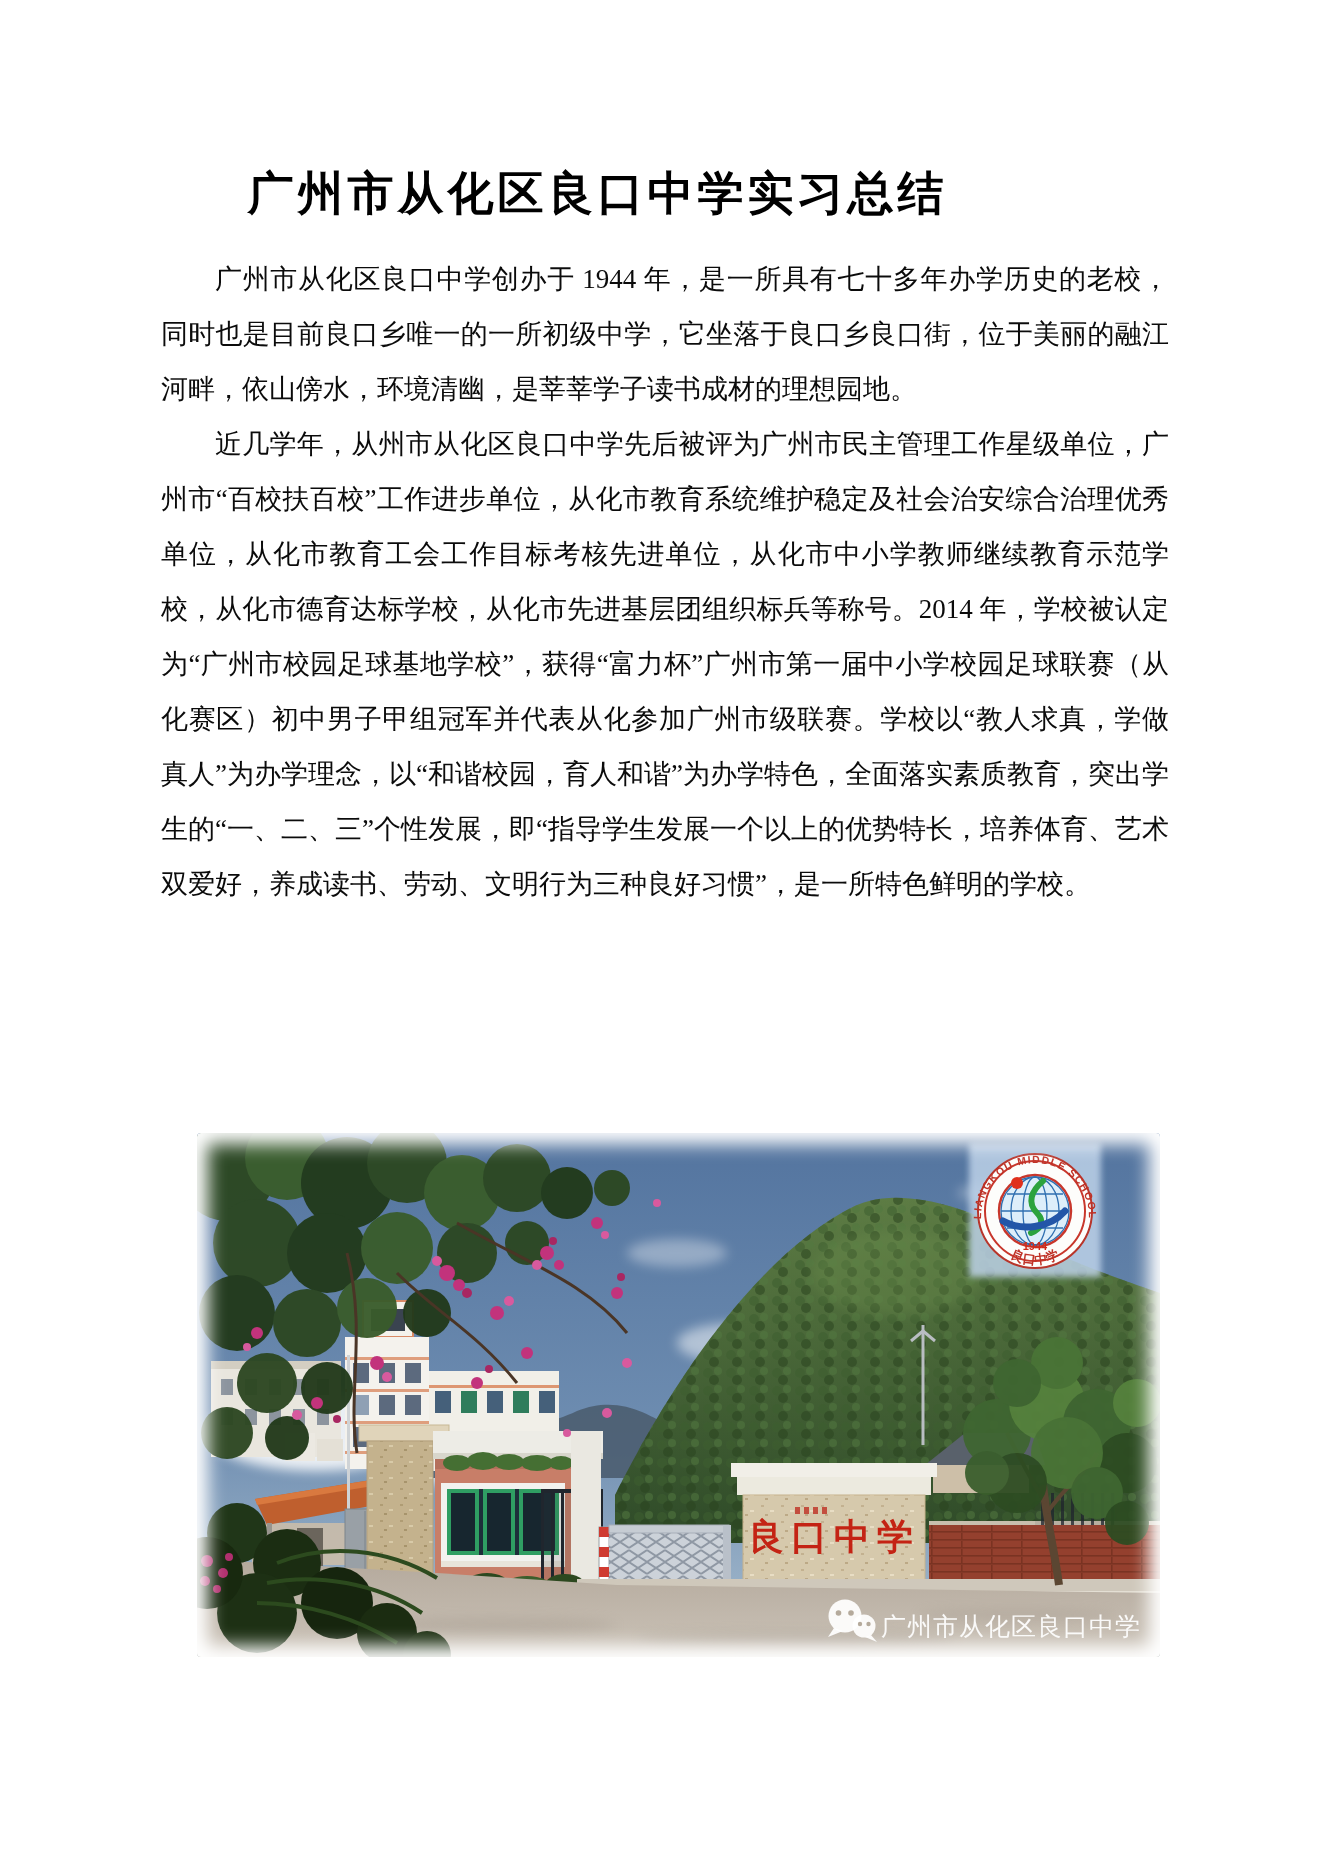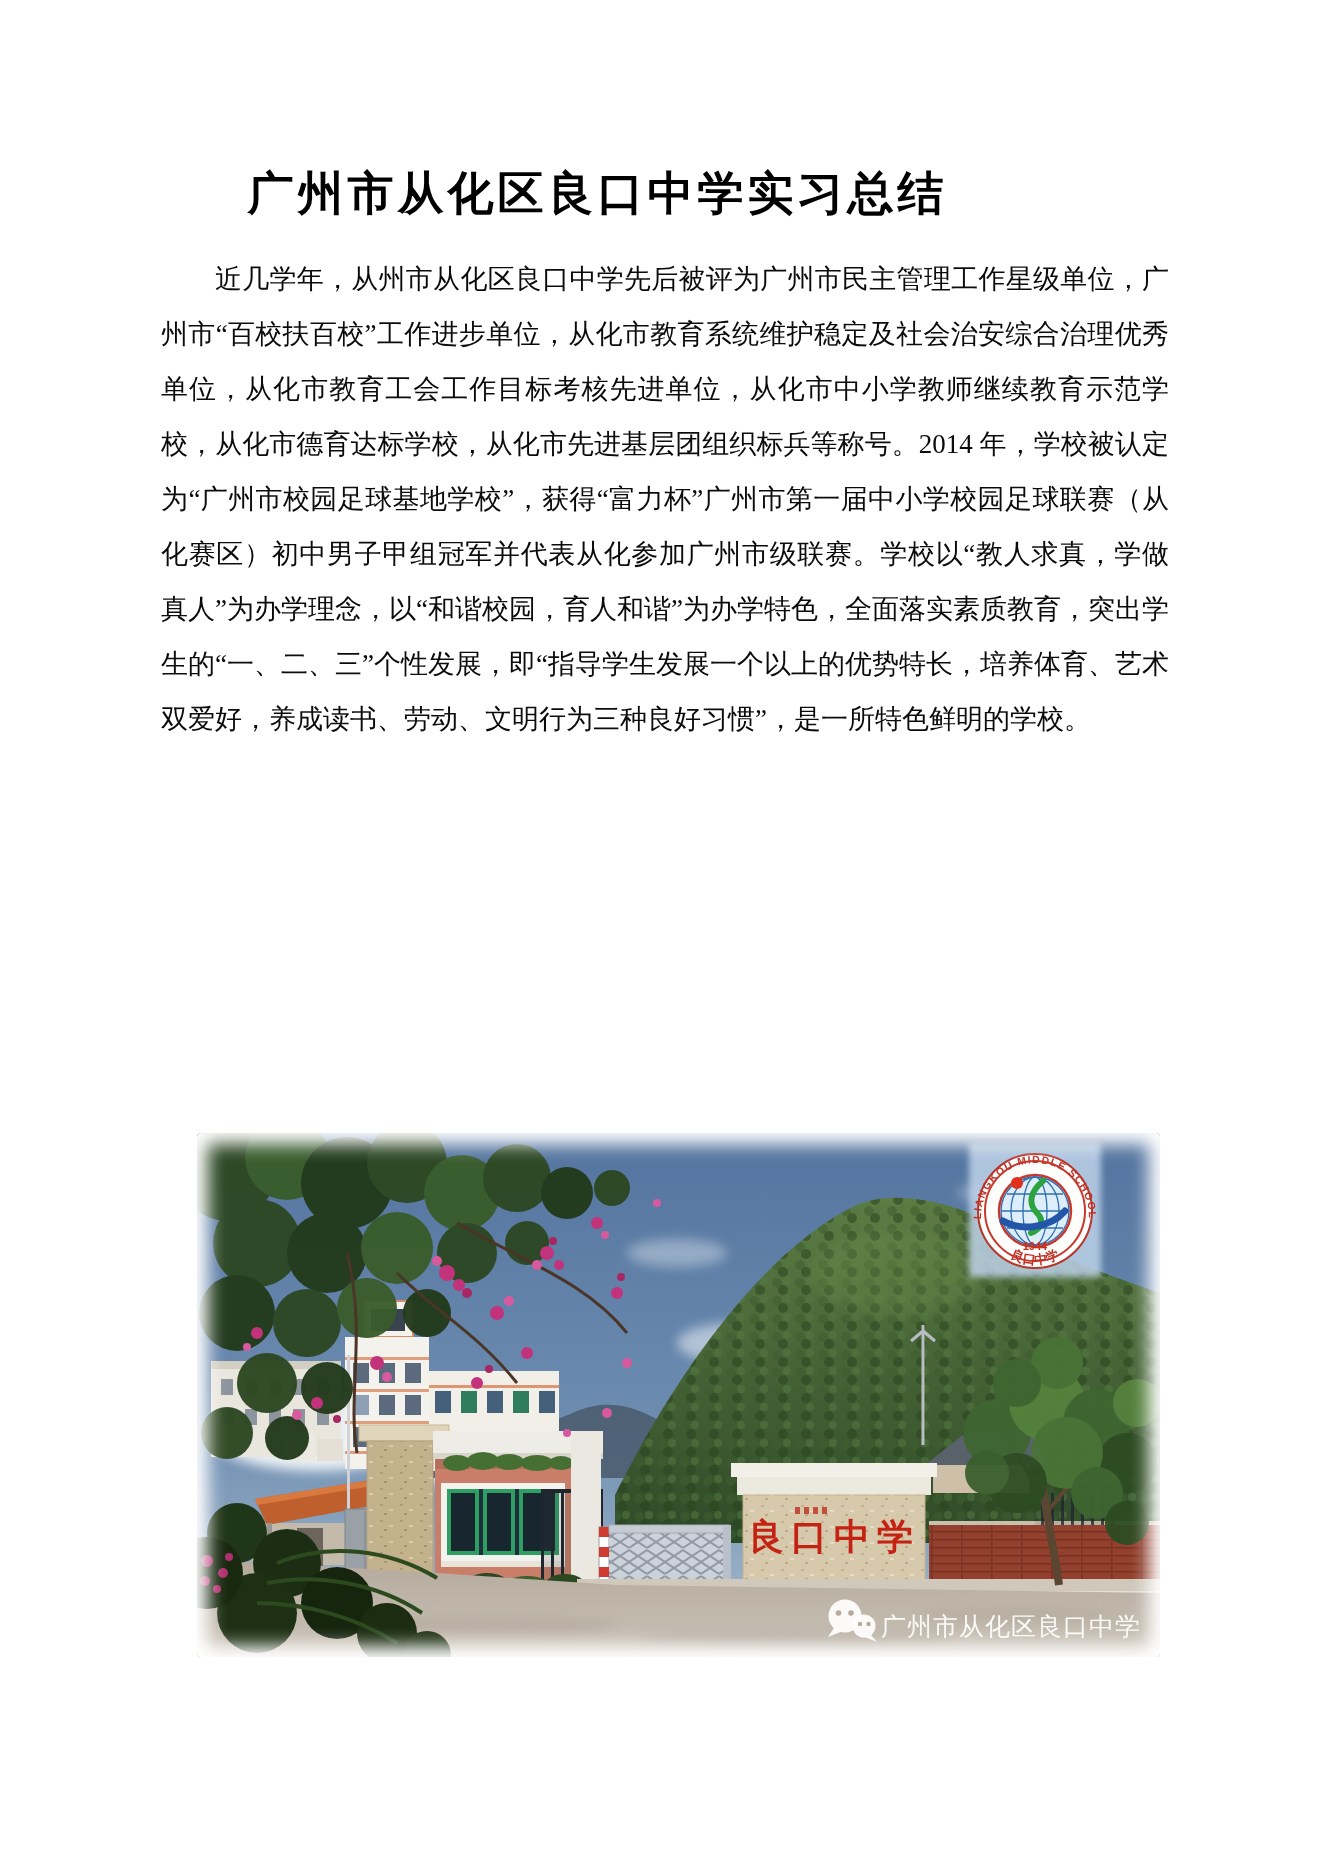--- a/index.html
+++ b/index.html
@@ -17,20 +17,21 @@
         box-shadow:inset 0 0 18px 11px #ffffff;}
 </style>
 </head>
 <body>
 
 <div class="page">
 
   <h1 class="doc-title">广州市从化区良口中学实习总结</h1>
 
   <div class="body-text">
+    <p>广州市从化区良口中学创办于 1944 年，是一所具有七十多年办学历史的老校，同时也是目前良口乡唯一的一所初级中学，它坐落于良口乡良口街，位于美丽的融江河畔，依山傍水，环境清幽，是莘莘学子读书成材的理想园地。</p>
     <p>近几学年，从州市从化区良口中学先后被评为广州市民主管理工作星级单位，广州市“百校扶百校”工作进步单位，从化市教育系统维护稳定及社会治安综合治理优秀单位，从化市教育工会工作目标考核先进单位，从化市中小学教师继续教育示范学校，从化市德育达标学校，从化市先进基层团组织标兵等称号。2014 年，学校被认定为“广州市校园足球基地学校”，获得“富力杯”广州市第一届中小学校园足球联赛（从化赛区）初中男子甲组冠军并代表从化参加广州市级联赛。学校以“教人求真，学做真人”为办学理念，以“和谐校园，育人和谐”为办学特色，全面落实素质教育，突出学生的“一、二、三”个性发展，即“指导学生发展一个以上的优势特长，培养体育、艺术双爱好，养成读书、劳动、文明行为三种良好习惯”，是一所特色鲜明的学校。</p>
   </div>
 
   <div class="photo-wrap">
     <svg viewBox="0 0 963 524" xmlns="http://www.w3.org/2000/svg">
       <defs>
         <linearGradient id="skyGrad" x1="0" y1="0" x2="0" y2="1">
           <stop offset="0%" stop-color="#53749f"></stop>
           <stop offset="55%" stop-color="#6d8cb0"></stop>
           <stop offset="100%" stop-color="#aabfd0"></stop>

